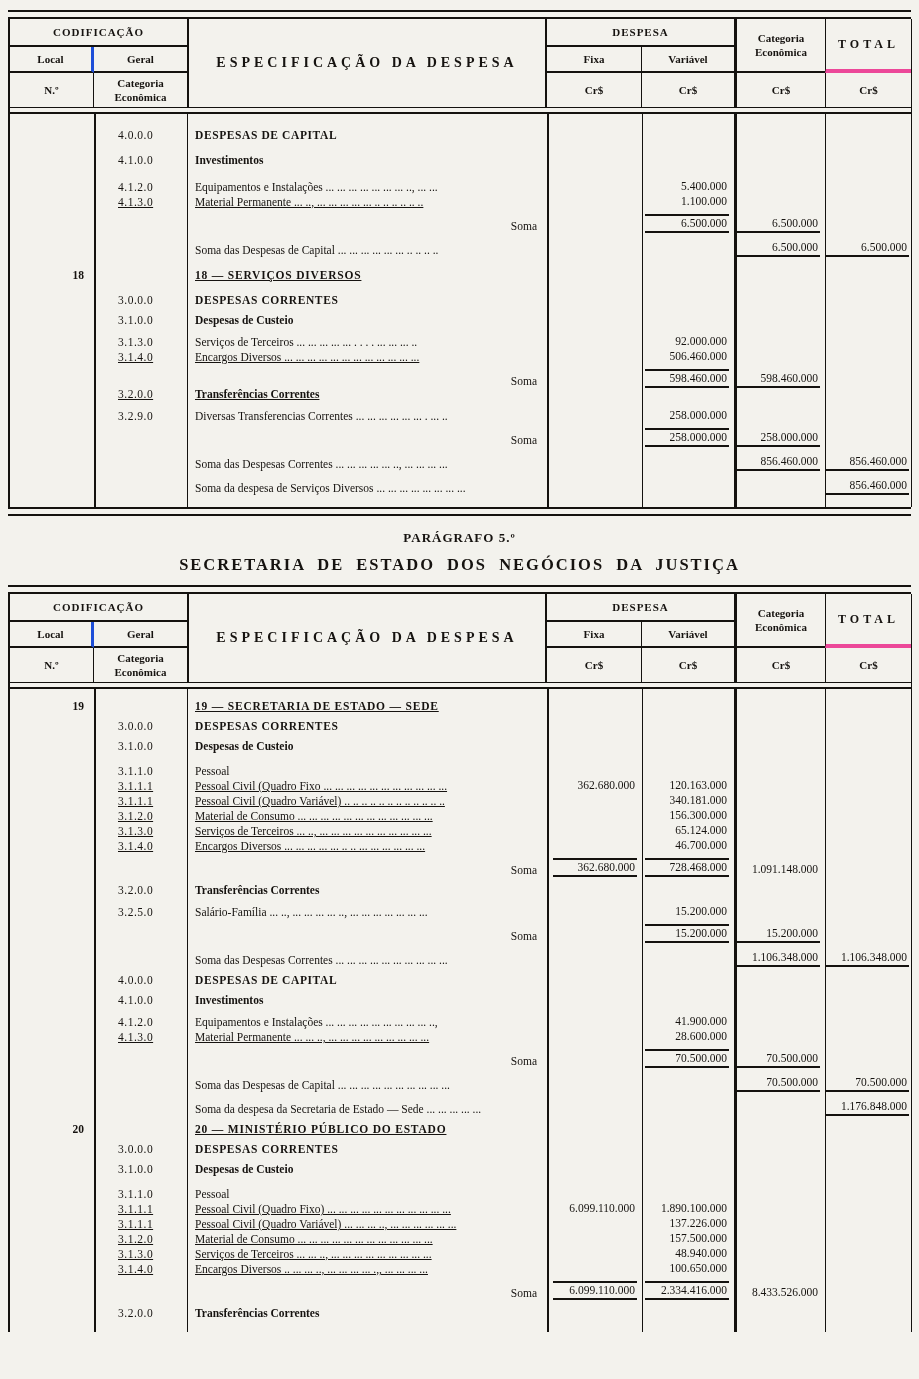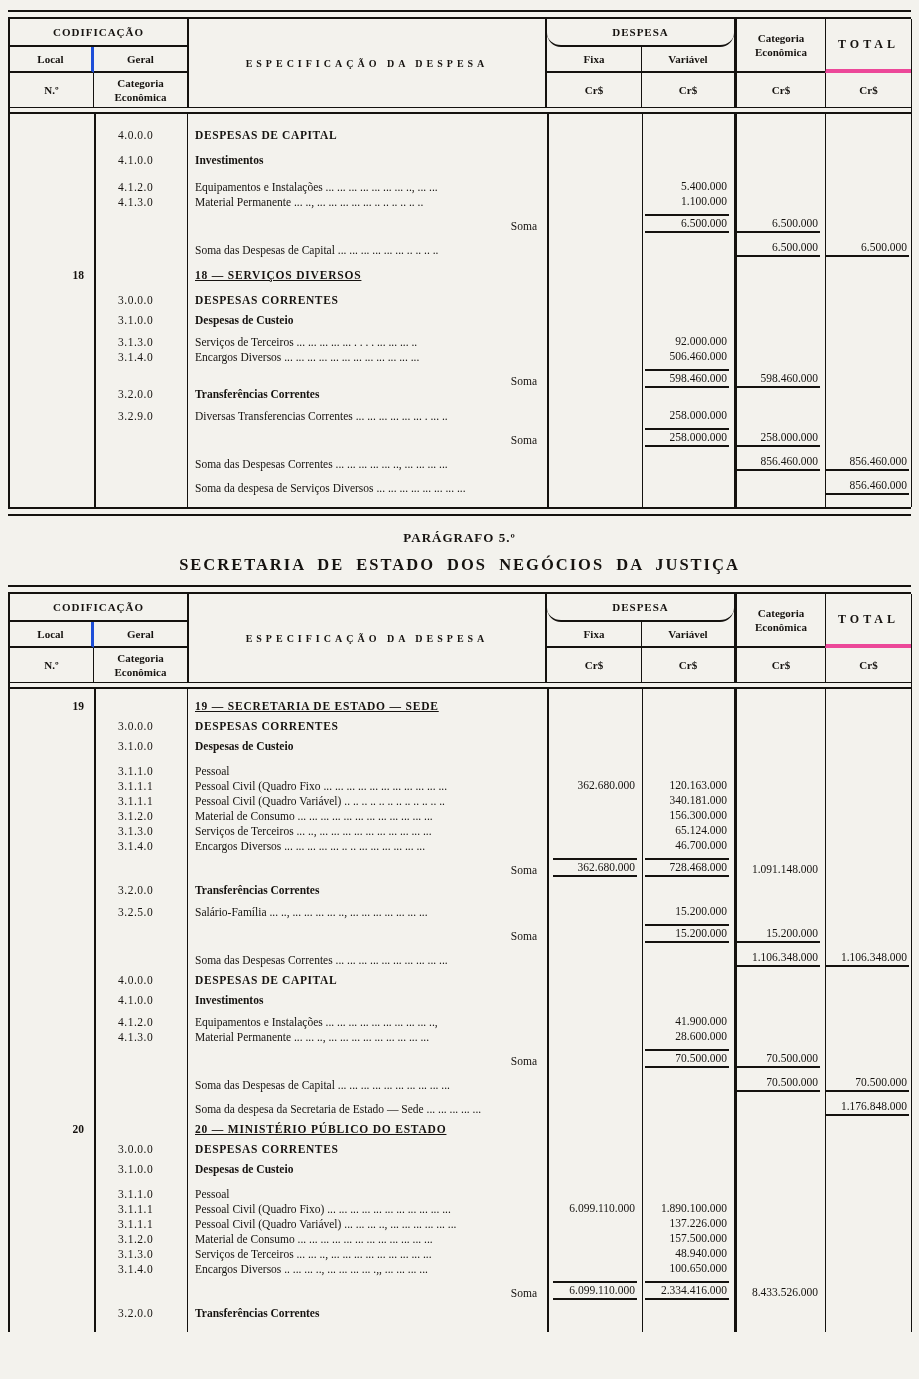--- a/index.html
+++ b/index.html
@@ -25,22 +25,22 @@
     grid-template-rows:28px 26px 34px;
     font-size:11px;font-weight:700;
   }
   .thead .hc{display:flex;align-items:center;justify-content:center;text-align:center;}
   .h-codif{grid-column:1/3;grid-row:1;border-bottom:2px solid #14120f;letter-spacing:1px;}
   .h-local{grid-column:1;grid-row:2;border-bottom:2px solid #14120f;border-right:3px solid #1d4ed8;}
   .h-geral{grid-column:2;grid-row:2;border-bottom:2px solid #14120f;}
   .h-num{grid-column:1;grid-row:3;border-right:1px solid #14120f;}
   .h-catg{grid-column:2;grid-row:3;flex-direction:column;line-height:14px;}
   .h-espec{grid-column:3;grid-row:1/4;border-left:2px solid #14120f;border-right:2px solid #14120f;
-           letter-spacing:4px;font-size:10px;}
-  .h-despesa{grid-column:4/6;grid-row:1;border-bottom:2px solid #14120f;letter-spacing:1px;border-radius:14px;}
+           letter-spacing:4px;font-size:14px;}
+  .h-despesa{grid-column:4/6;grid-row:1;border-bottom:2px solid #14120f;letter-spacing:1px;}
   .h-fixa{grid-column:4;grid-row:2;border-bottom:2px solid #14120f;border-right:1px solid #14120f;}
   .h-var{grid-column:5;grid-row:2;border-bottom:2px solid #14120f;}
   .h-cr1{grid-column:4;grid-row:3;border-right:1px solid #14120f;}
   .h-cr2{grid-column:5;grid-row:3;}
   .h-catcol{grid-column:6;grid-row:1/3;border-left:3px solid #14120f;border-bottom:2px solid #14120f;
             flex-direction:column;line-height:14px;}
   .h-crcat{grid-column:6;grid-row:3;border-left:3px solid #14120f;}
   .h-totcol{grid-column:7;grid-row:1/3;border-left:1px solid #14120f;border-bottom:4px solid #ec4899;
             letter-spacing:4px;font-size:12px;}
   .h-crtot{grid-column:7;grid-row:3;border-left:1px solid #14120f;}
@@ -55,21 +55,21 @@
   .vl5{left:724px;width:3px;}
   .vl6{left:815px;width:1px;}
 
   .row{
     display:grid;
     grid-template-columns:84px 93px 360px 95px 92px 91px 86px;
     align-items:end;
     font-size:11.5px;line-height:13px;
     position:relative;
   }
-  .g0{margin-top:0;} .g1{margin-top:3px;} .g2{margin-top:7px;} .g3{margin-top:12px;}
+  .g0{margin-top:0;text-decoration:underline;} .g1{margin-top:3px;} .g2{margin-top:7px;} .g3{margin-top:12px;}
   .c{min-height:13px;}
   .c.local{text-align:right;padding-right:10px;font-weight:700;}
   .c.code{padding-left:24px;letter-spacing:0.5px;}
   .c.desc{padding-left:8px;padding-right:4px;}
   .c.desc.caps{font-weight:700;letter-spacing:0.6px;}
   .c.desc.bold{font-weight:700;}
   .c.desc.entry{font-weight:700;letter-spacing:0.8px;text-decoration:underline;}
   .c.desc.soma{text-align:right;padding-right:10px;}
   .c.num{text-align:right;padding-right:5px;}
   .val{display:inline-block;min-width:82px;text-align:right;padding:1px 2px 1px 0;}

